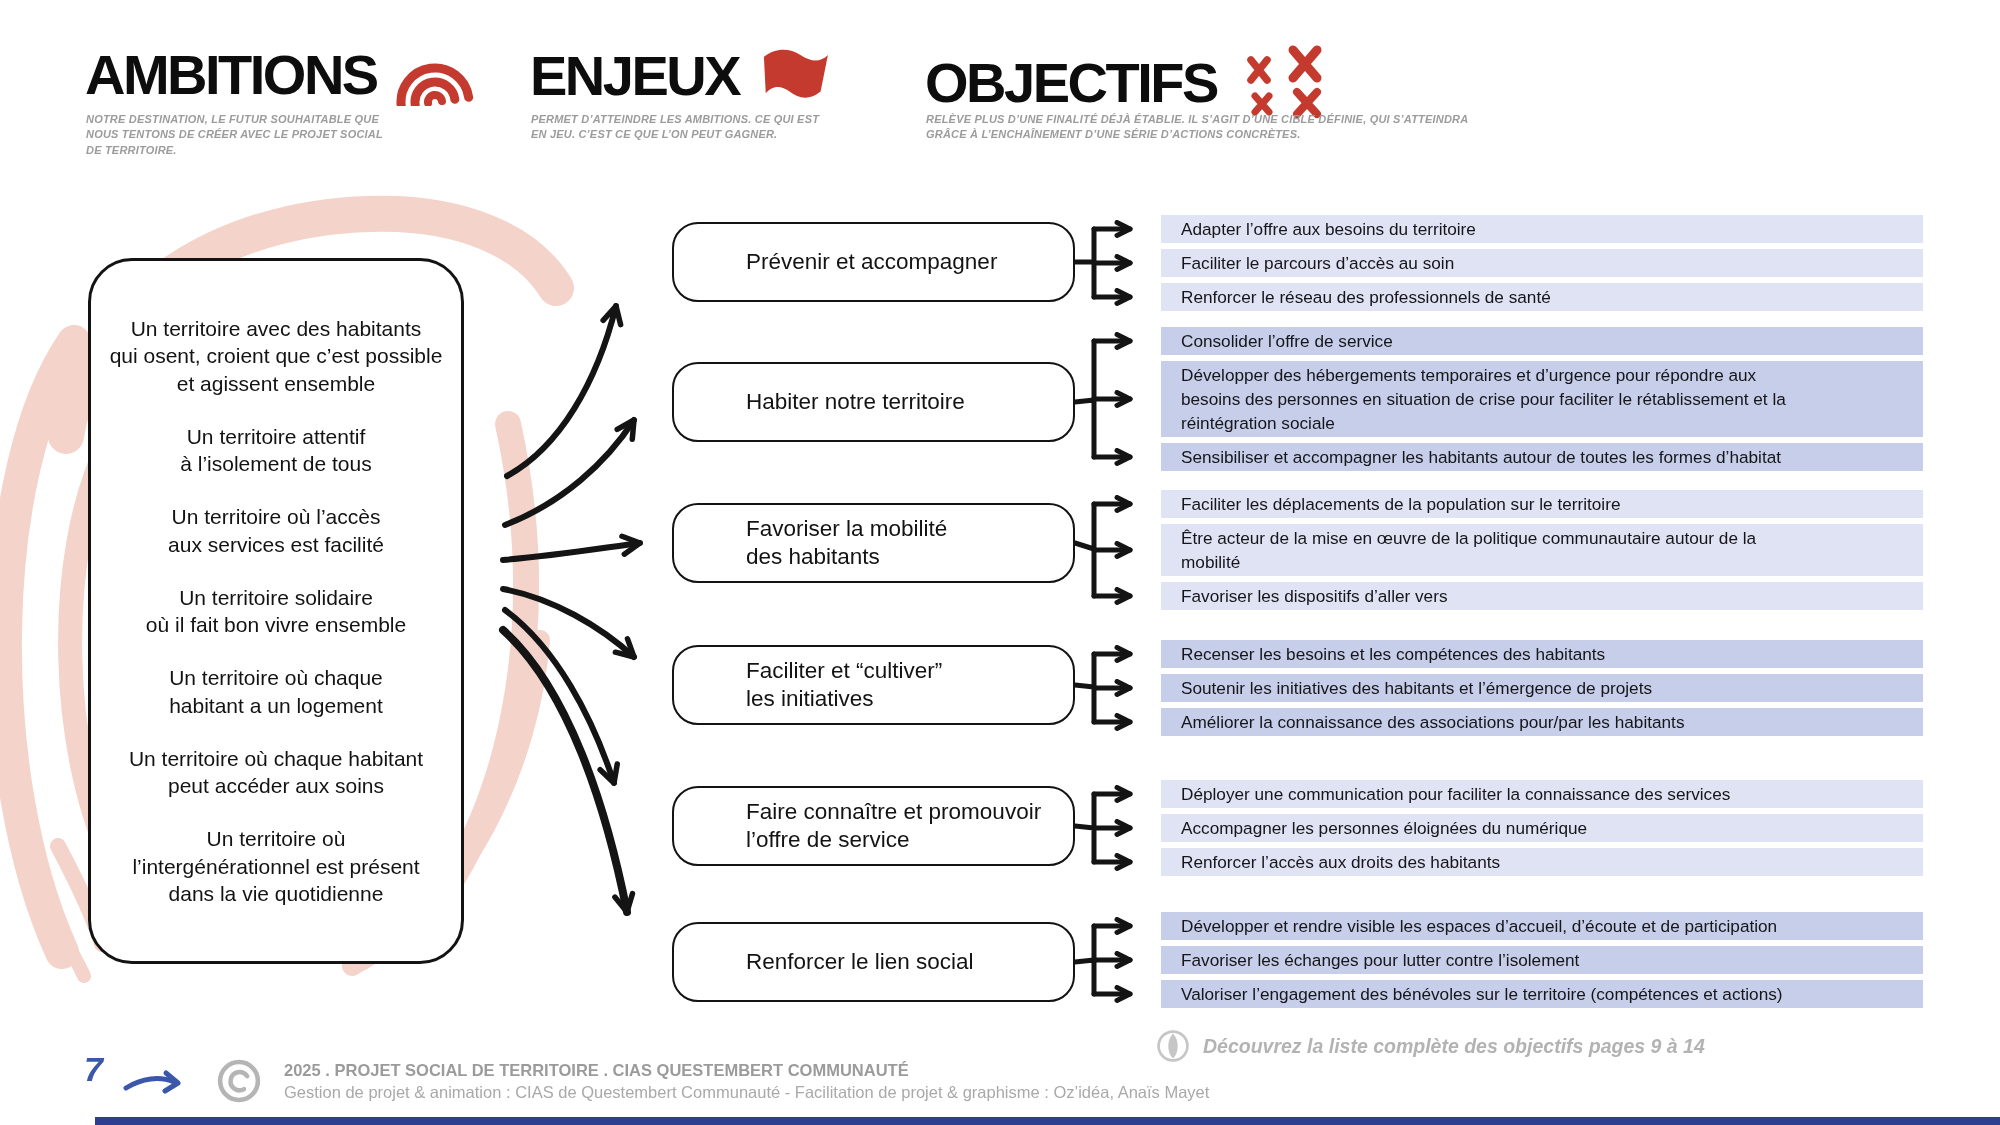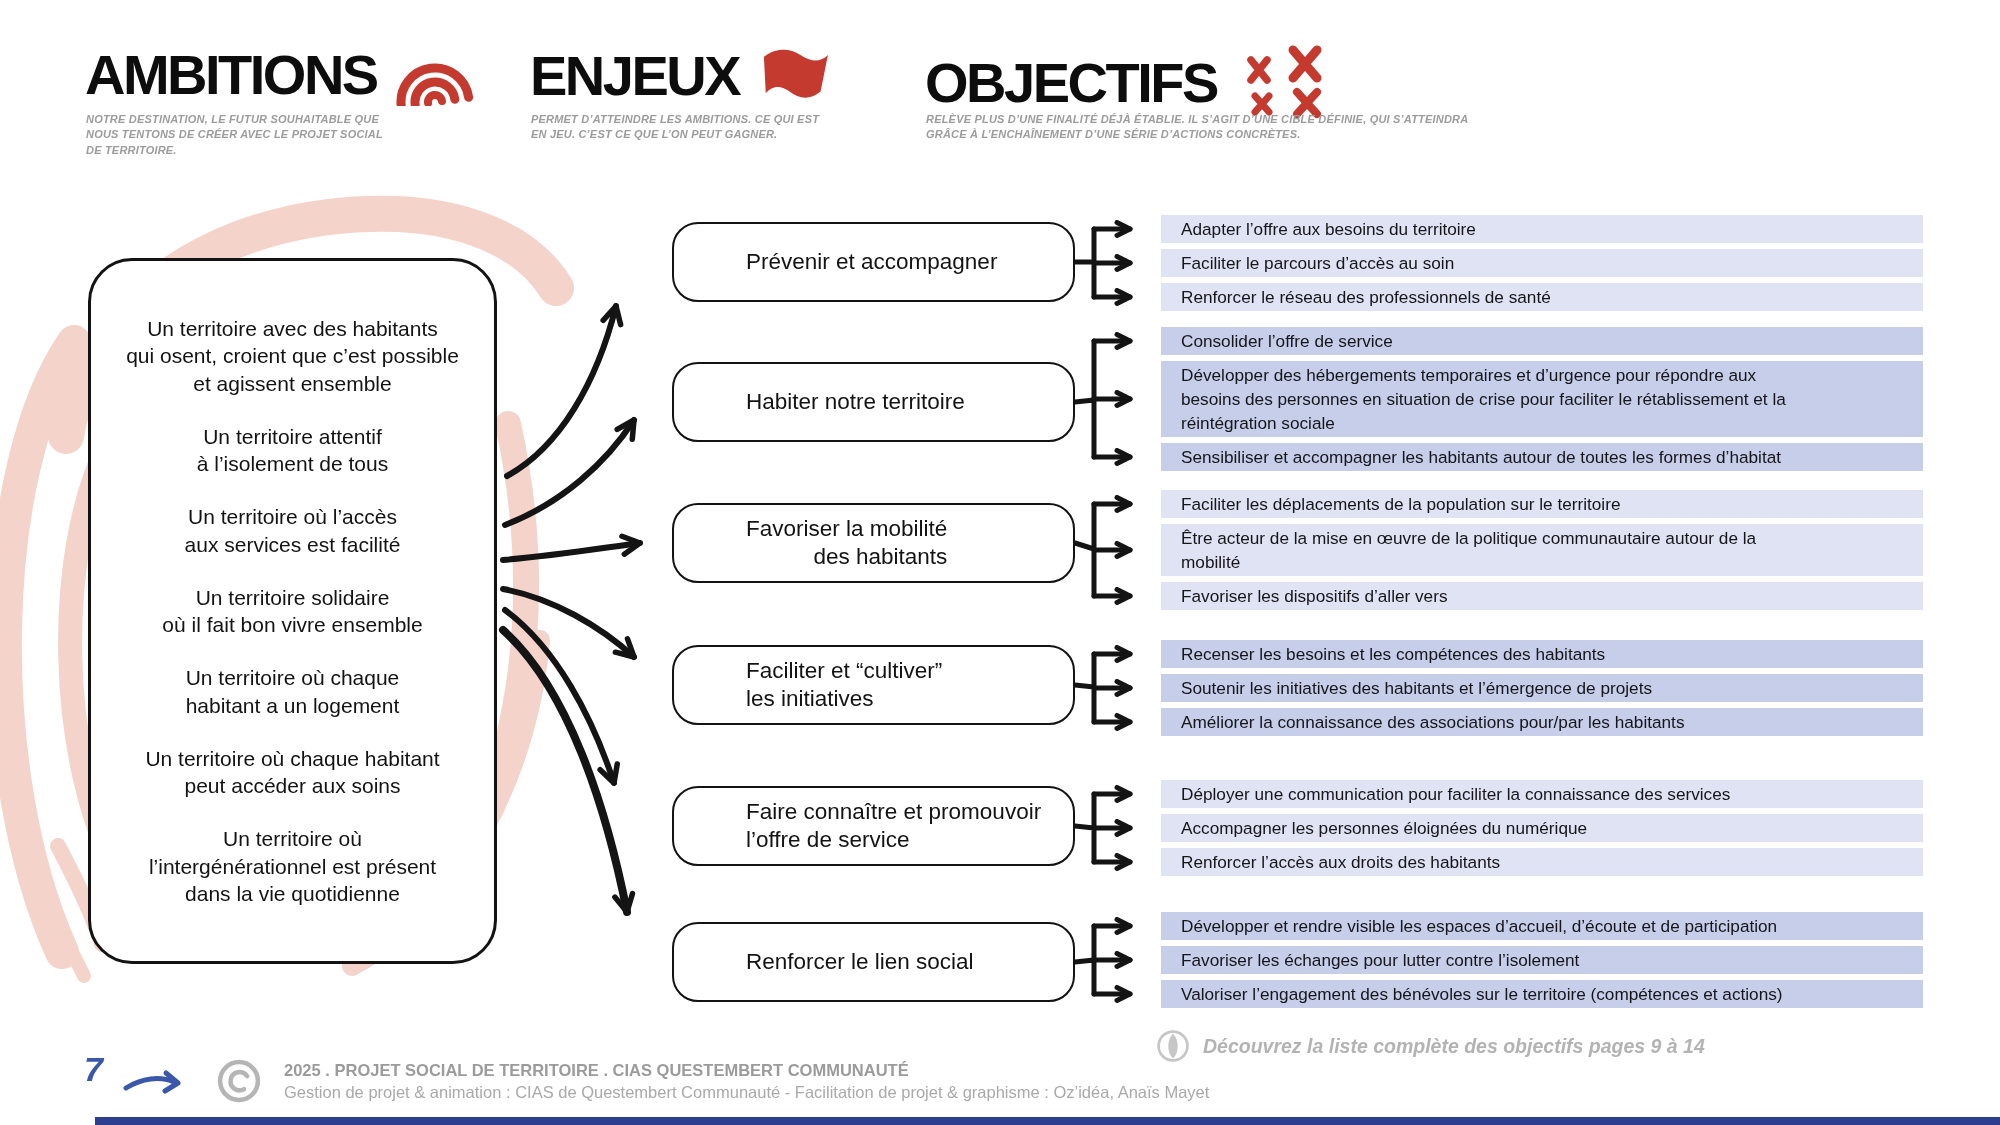--- a/index.html
+++ b/index.html
@@ -10,21 +10,21 @@
   
   .col-head{position:absolute;top:44px;display:flex;align-items:center;gap:16px;z-index:2;}
   .big-title{font-size:56px;font-weight:bold;letter-spacing:-2.5px;color:#0d0d0d;line-height:1;}
   .col-sub{position:absolute;font-size:11px;font-weight:bold;font-style:italic;
            color:var(--gray);line-height:1.4;white-space:pre-line;letter-spacing:.2px;z-index:2;}
   #head-amb{left:85px}  #sub-amb{left:86px;top:112px;width:350px}
   #head-enj{left:530px} #sub-enj{left:531px;top:112px;width:340px}
   #head-obj{left:925px} #sub-obj{left:926px;top:112px;width:610px}
 
   
-  .amb-box{position:absolute;left:88px;top:258px;width:409px;height:706px;background:#fff;
+  .amb-box{position:absolute;left:88px;top:258px;width:376px;height:706px;background:#fff;
            border:3.5px solid #131313;border-radius:44px;box-sizing:border-box;
            display:flex;flex-direction:column;justify-content:space-evenly;align-items:center;
            padding:28px 12px;z-index:2;}
   .amb-item{white-space:pre-line;text-align:center;font-size:21px;line-height:1.3;color:#131313;}
 
   
   .enjeu-box{position:absolute;left:672px;width:403px;height:80px;background:#fff;
              border:2.5px solid #131313;border-radius:26px;box-sizing:border-box;
              display:flex;align-items:center;padding-left:72px;z-index:2;}
   .enjeu-label{font-size:22.5px;line-height:1.25;color:#131313;white-space:pre-line;}
@@ -168,21 +168,21 @@
 dans la vie quotidienne</div></div>
   </div>
 
   <div>
       <div class="enjeu-box" style="top: 222px; align-items: center;">
         <span class="enjeu-label">Prévenir et accompagner</span>
       </div>
       <div class="enjeu-box" style="top: 362px;">
         <span class="enjeu-label">Habiter notre territoire</span>
       </div>
-      <div class="enjeu-box" style="top: 503px; text-align: right;">
+      <div class="enjeu-box" style="top: 503px;">
         <span class="enjeu-label">Favoriser la mobilité
 des habitants</span>
       </div>
       <div class="enjeu-box" style="top: 645px;">
         <span class="enjeu-label">Faciliter et “cultiver”
 les initiatives</span>
       </div>
       <div class="enjeu-box" style="top: 786px;">
         <span class="enjeu-label">Faire connaître et promouvoir
 l’offre de service</span>

